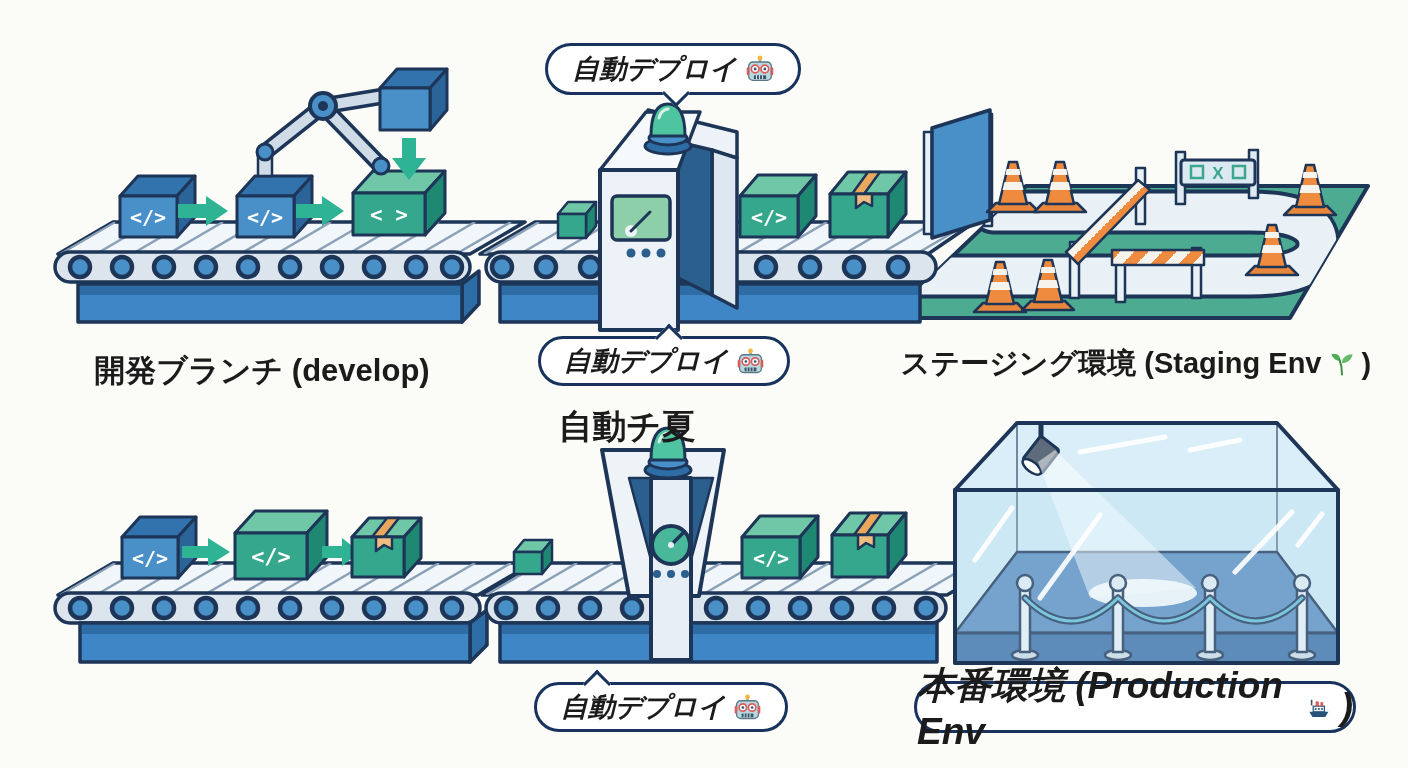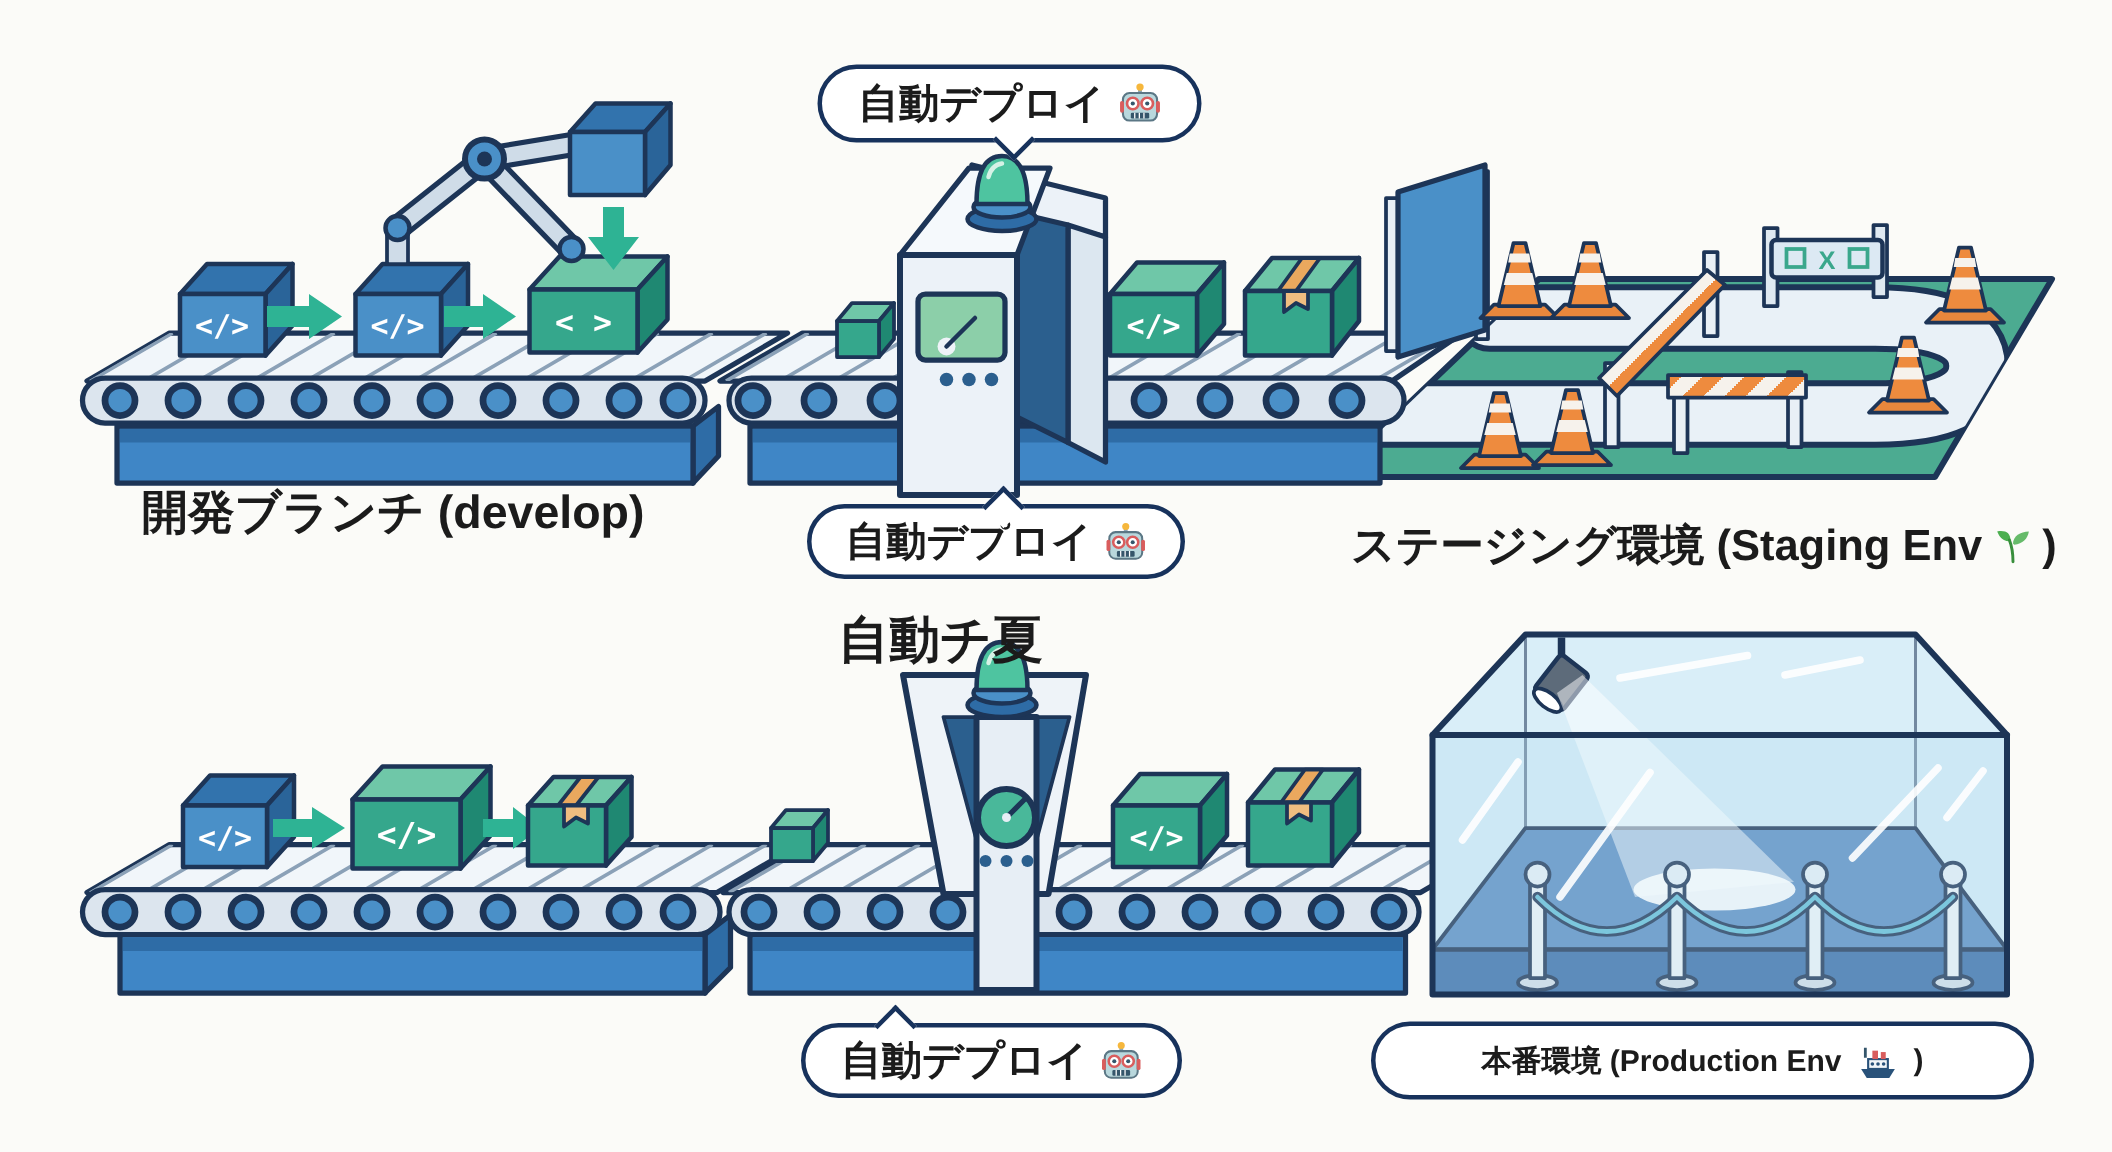--- a/index.html
+++ b/index.html
@@ -13,21 +13,21 @@
   .f-deck{fill:#f1f6fa}.f-bar{fill:#dce5ee}.f-base{fill:#3f86c6}.f-dk{fill:#2e6ca6}
   .f-blue{fill:#4a90c8}.f-bluetop{fill:#3273ad}.f-blueside{fill:#2a6499}
   .f-teal{fill:#35a78c}.f-tealtop{fill:#6fc7a8}.f-tealside{fill:#1f8872}
   .f-arrow{fill:#2eb394}.f-steel{fill:#cfdce8}.f-light{fill:#ecf2f8}.f-navy{fill:#2b5f8e}
   .f-green{fill:#4cab91}.f-dome{fill:#4ec4a0}
   .hatch{stroke:#8ba1b7;stroke-width:2.5;fill:none}
   .codetext{font-family:"DejaVu Sans Mono","Liberation Mono",monospace;font-weight:bold;fill:#ffffff;}
   
   .bubble{position:absolute;background:#fff;border:3.5px solid #17325c;border-radius:28px;
           display:flex;align-items:center;justify-content:center;gap:9px;
-          font-weight:700;font-size:27px;color:#1b1b1b;box-sizing:border-box;}
+          font-weight:700;font-size:27px;color:#1b1b1b;box-sizing:border-box;font-style:italic;}
   .tail-down{position:absolute;bottom:-11px;width:17px;height:17px;background:#fff;
              border-right:3.5px solid #17325c;border-bottom:3.5px solid #17325c;transform:rotate(45deg);}
   .tail-up{position:absolute;top:-11px;width:17px;height:17px;background:#fff;
            border-left:3.5px solid #17325c;border-top:3.5px solid #17325c;transform:rotate(45deg);}
   .diagram-label{position:absolute;display:flex;align-items:center;justify-content:center;gap:7px;
                  font-weight:700;color:#1b1b1b;}
   .emoji-icon{display:inline-block;vertical-align:-4px;}
 </style>
 </head>
 <body>
@@ -369,21 +369,21 @@
         <circle cx="10.5" cy="16" r="4.4" fill="#fff" stroke="#d95d5d" stroke-width="2"></circle>
         <circle cx="21.5" cy="16" r="4.4" fill="#fff" stroke="#d95d5d" stroke-width="2"></circle>
         <circle cx="10.5" cy="16" r="1.6" fill="#35566b"></circle>
         <circle cx="21.5" cy="16" r="1.6" fill="#35566b"></circle>
         <rect x="9" y="23" width="14" height="4.5" rx="1" fill="#35566b"></rect>
         <path d="M12 23v4.5M15.5 23v4.5M19 23v4.5" stroke="#fff" stroke-width="1"></path>
       </svg>
   <div class="tail-down" style="left:47%;"></div>
 </div>
 
-<div class="diagram-label" style="left:88px;top:321px;width:348px;font-size:31px;">
+<div class="diagram-label" style="left:88px;top:350px;width:348px;font-size:31px;">
   <span>開発ブランチ (develop)</span>
 </div>
 
 <div class="bubble" style="left:538px;top:336px;width:252px;height:50px;">
   <span>自動デプロイ</span>
   <svg class="emoji-icon" width="27" height="27" viewBox="0 0 32 32">
         <rect x="14.5" y="3" width="3" height="5" fill="#8fa6b2"></rect>
         <circle cx="16" cy="3.5" r="2.8" fill="#f6b73c"></circle>
         <rect x="3" y="8" width="26" height="21" rx="5" fill="#b9d8dd" stroke="#5b7785" stroke-width="1.6"></rect>
         <rect x="0.8" y="14" width="3" height="9" rx="1.5" fill="#d95d5d"></rect>
@@ -424,21 +424,21 @@
         <circle cx="10.5" cy="16" r="4.4" fill="#fff" stroke="#d95d5d" stroke-width="2"></circle>
         <circle cx="21.5" cy="16" r="4.4" fill="#fff" stroke="#d95d5d" stroke-width="2"></circle>
         <circle cx="10.5" cy="16" r="1.6" fill="#35566b"></circle>
         <circle cx="21.5" cy="16" r="1.6" fill="#35566b"></circle>
         <rect x="9" y="23" width="14" height="4.5" rx="1" fill="#35566b"></rect>
         <path d="M12 23v4.5M15.5 23v4.5M19 23v4.5" stroke="#fff" stroke-width="1"></path>
       </svg>
   <div class="tail-up" style="left:20%;"></div>
 </div>
 
-<div class="bubble" style="left:914px;top:681px;width:442px;height:52px;font-size:20px;text-align:right;">
+<div class="bubble" style="left:914px;top:681px;width:442px;height:52px;font-size:37px;">
   <span>本番環境 (Production Env</span>
   <svg class="emoji-icon" width="30" height="30" viewBox="0 0 32 32">
         <path d="M6 14 V7 h2 v7 Z" fill="#35566b"></path>
         <rect x="9" y="15" width="14" height="7" fill="#f2f6f9" stroke="#29527a" stroke-width="1.5"></rect>
         <rect x="12" y="9" width="4" height="6" fill="#d95d5d"></rect>
         <rect x="18" y="10" width="3.5" height="5" fill="#d95d5d"></rect>
         <circle cx="12" cy="18.5" r="1.3" fill="#29527a"></circle>
         <circle cx="16" cy="18.5" r="1.3" fill="#29527a"></circle>
         <circle cx="20" cy="18.5" r="1.3" fill="#29527a"></circle>
         <path d="M4 22 H28 L24 28.5 H8 Z" fill="#29527a"></path>

